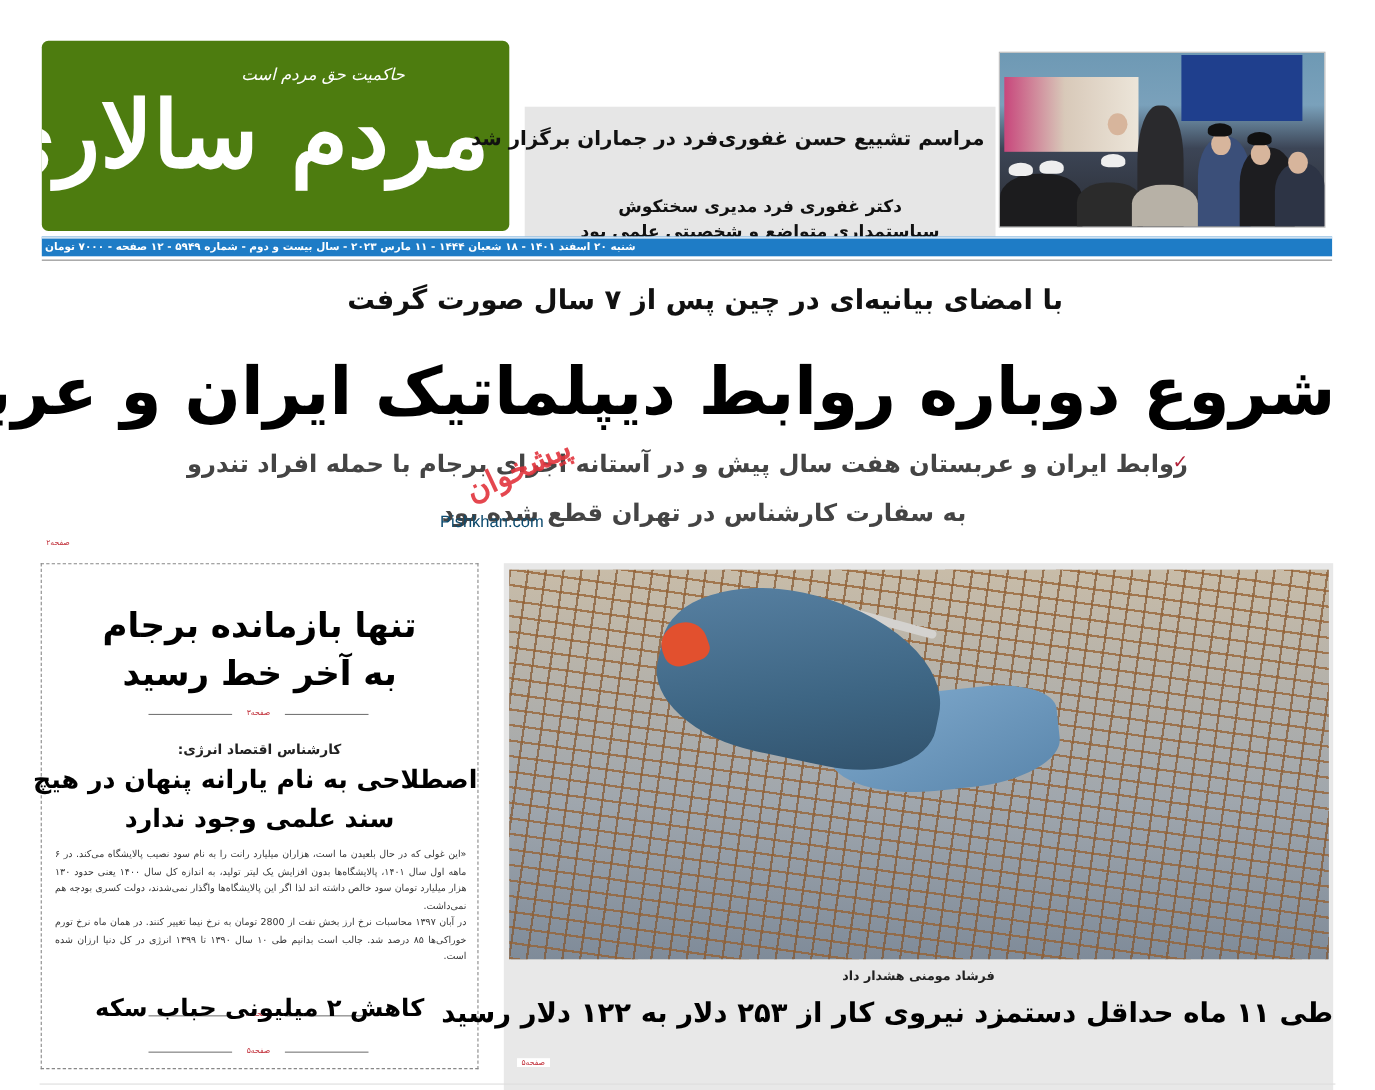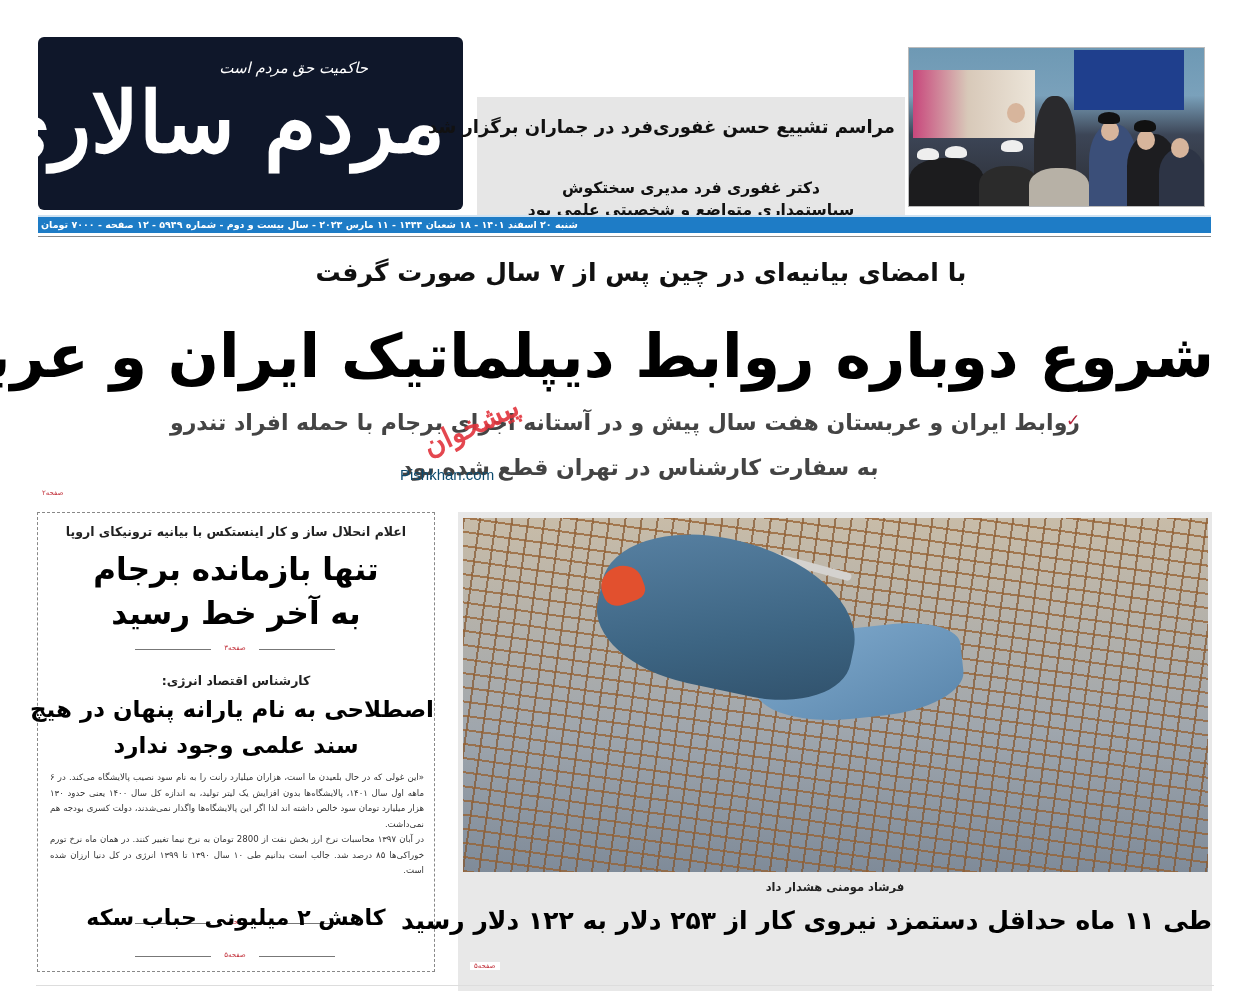--- a/index.html
+++ b/index.html
@@ -2,21 +2,21 @@
 <html><head>
 <meta charset="utf-8">
 <style>
   * { box-sizing: border-box; margin: 0; padding: 0; }
   html, body { width: 1250px; height: 991px; background: #ffffff; overflow: hidden; }
   body { position: relative; font-family: "DejaVu Sans", "Liberation Sans", sans-serif; color: #111; }
   .abs { position: absolute; }
   .rtl { direction: rtl; unicode-bidi: embed; }
 
   
-  #masthead { left: 38px; top: 37px; width: 425px; height: 173px; background: #0f172a; border-radius: 6px; overflow: hidden; }
+  #masthead { left: 38px; top: 37px; width: 425px; height: 173px; background: #4d7c0f; border-radius: 6px; overflow: hidden; }
   #mast-tagline { right: 95px; top: 22px; color: #fff; font-size: 15px; font-family: "DejaVu Serif", serif; font-style: italic; }
   #mast-title { right: 18px; top: 44px; color: #fff; font-size: 84px; font-family: "DejaVu Serif", serif; font-weight: bold; letter-spacing: -2px; line-height: 1; white-space: nowrap; }
 
   
   #teaser-box { left: 477px; top: 61px; width: 428px; height: 134px; background: #e6e6e6; margin-top: 36px; }
   .teaser-line { position: absolute; left: 0; width: 418px; text-align: right; font-weight: bold; color: #111; white-space: nowrap; }
   #teaser-l1 { top: 19px; font-size: 18px; }
   #teaser-l2 { top: 54px; font-size: 15.5px; text-align: center; width: 428px; }
   #teaser-l3 { top: 82px; font-size: 15.5px; text-align: center; width: 428px; }
   #teaser-l4 { top: 104px; font-size: 15.5px; text-align: center; width: 428px; }
@@ -133,21 +133,20 @@
 <div id="lead-l2" class="abs rtl">به سفارت کارشناس در تهران قطع شده بود</div>
 
 <div id="watermark" class="abs">
   <span id="wm-fa" class="rtl">پیشخوان</span>
   <span id="wm-en">Pishkhan.com</span>
 </div>
 
 <span id="headline-ref" class="page-ref rtl">صفحه۲</span>
 
 <div id="left-box" class="abs rtl">
-  <div id="lb-s1-kicker" class="lb-center">اعلام انحلال ساز و کار اینستکس با بیانیه ترونیکای اروپا</div>
   <div id="lb-s1-h1" class="lb-center">تنها بازمانده برجام</div>
   <div id="lb-s1-h2" class="lb-center">به آخر خط رسید</div>
   <div id="lb-div1" class="lb-divider">
     <div class="line l"></div>
     <span class="page-ref">صفحه۳</span>
     <div class="line r"></div>
   </div>
 
   <div id="lb-s2-h1" class="lb-center">اصطلاحی به نام یارانه پنهان در هیچ</div>
   <div id="lb-s2-kicker" class="lb-center">کارشناس اقتصاد انرژی:</div>

